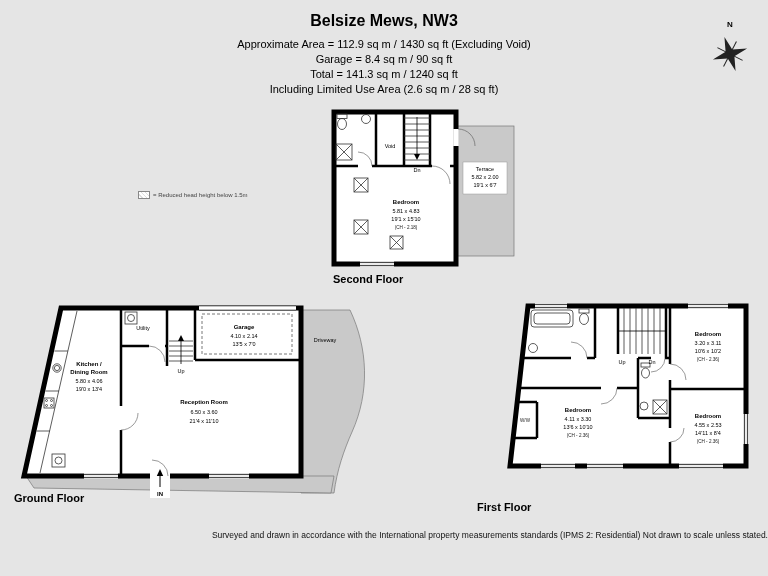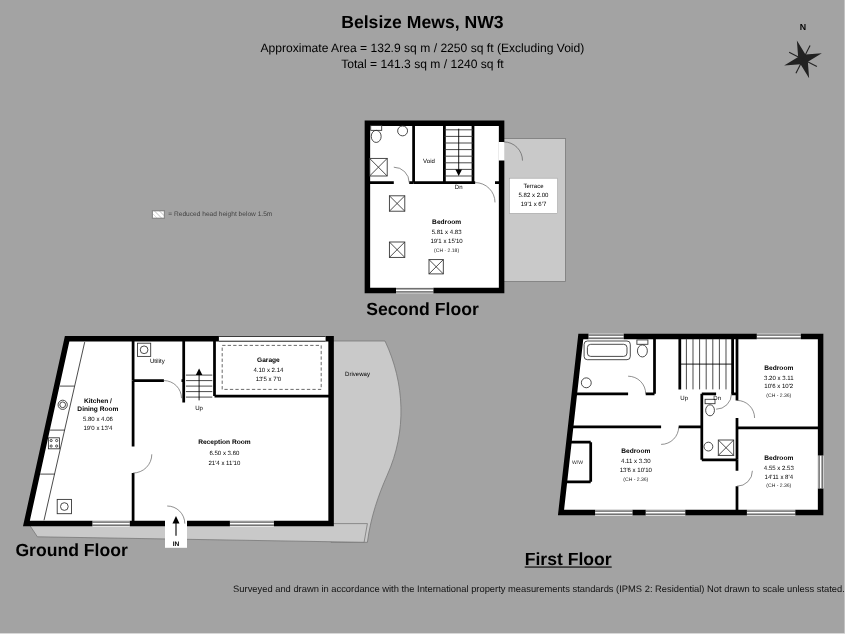--- a/index.html
+++ b/index.html
@@ -1,27 +1,27 @@
 <!DOCTYPE html>
 <html><head>
 <meta charset="utf-8">
 <style>
   * { box-sizing: border-box; }
   html,body { margin:0; padding:0; background:#fff; }
   body { font-family:"Liberation Sans", sans-serif; color:#000; }
-  .page { position:relative; width:768px; height:576px; background:#a3a3a3; overflow:hidden; }
+  .page { position:relative; width:768px; height:576px; background:#e5e5e5; overflow:hidden; }
 
   .header { position:absolute; top:12px; left:0; width:100%; text-align:center; }
   .title { font-size:16px; font-weight:bold; margin-bottom:7px; }
   .sub { font-size:11px; line-height:15px; }
 
-  .floor-label { position:absolute; font-size:16px; font-weight:bold; }
+  .floor-label { position:absolute; font-size:11px; font-weight:bold; }
   #lbl-second { left:333px; top:273px; }
   #lbl-ground { left:14px;  top:492px; }
-  #lbl-first  { left:477px; top:501px;text-decoration:underline; }
+  #lbl-first  { left:477px; top:501px; }
 
   .legend { position:absolute; left:138px; top:191px; display:flex; align-items:center; gap:3px; font-size:6px; color:#444; }
   .legend-box { width:12px; height:8px; border:1px solid #888;
     background:repeating-linear-gradient(45deg,#fff,#fff 2px,#ddd 2px,#ddd 3px); }
 
   .footer { position:absolute; top:529px; left:0; width:100%; text-align:right; font-size:8.5px; line-height:13px; color:#111; }
 
   svg.plan { position:absolute; }
   #svg-second { left:328px; top:106px; }
   #svg-ground { left:4px;   top:296px; }
@@ -45,22 +45,24 @@
   .winline { stroke:#000; stroke-width:0.8; }
   .arc   { fill:none; stroke:#555; stroke-width:0.6; }
 </style>
 </head>
 <body>
 
 <div class="page">
 
   <div class="header">
     <div class="title">Belsize Mews, NW3</div>
-    <div class="sub">Approximate Area = 132.9 sq m / 2250 sq ft (Excluding Void)</div>
+    <div class="sub">Approximate Area = 112.9 sq m / 1430 sq ft (Excluding Void)</div>
+    <div class="sub">Garage = 8.4 sq m / 90 sq ft</div>
     <div class="sub">Total = 141.3 sq m / 1240 sq ft</div>
+    <div class="sub">Including Limited Use Area (2.6 sq m / 28 sq ft)</div>
   </div>
 
   <svg id="svg-compass" width="48" height="64" viewBox="0 0 48 64">
     <text x="24" y="11" style="font-size:8px; font-weight:bold; text-anchor:middle;">N</text>
     <g transform="rotate(-18 24 38)">
       <polygon points="24,20 27.5,34.5 42,38 27.5,41.5 24,56 20.5,41.5 6,38 20.5,34.5" fill="#222"></polygon>
       <line x1="14" y1="28" x2="34" y2="48" stroke="#222" stroke-width="1"></line>
       <line x1="34" y1="28" x2="14" y2="48" stroke="#222" stroke-width="1"></line>
     </g>
   </svg>

